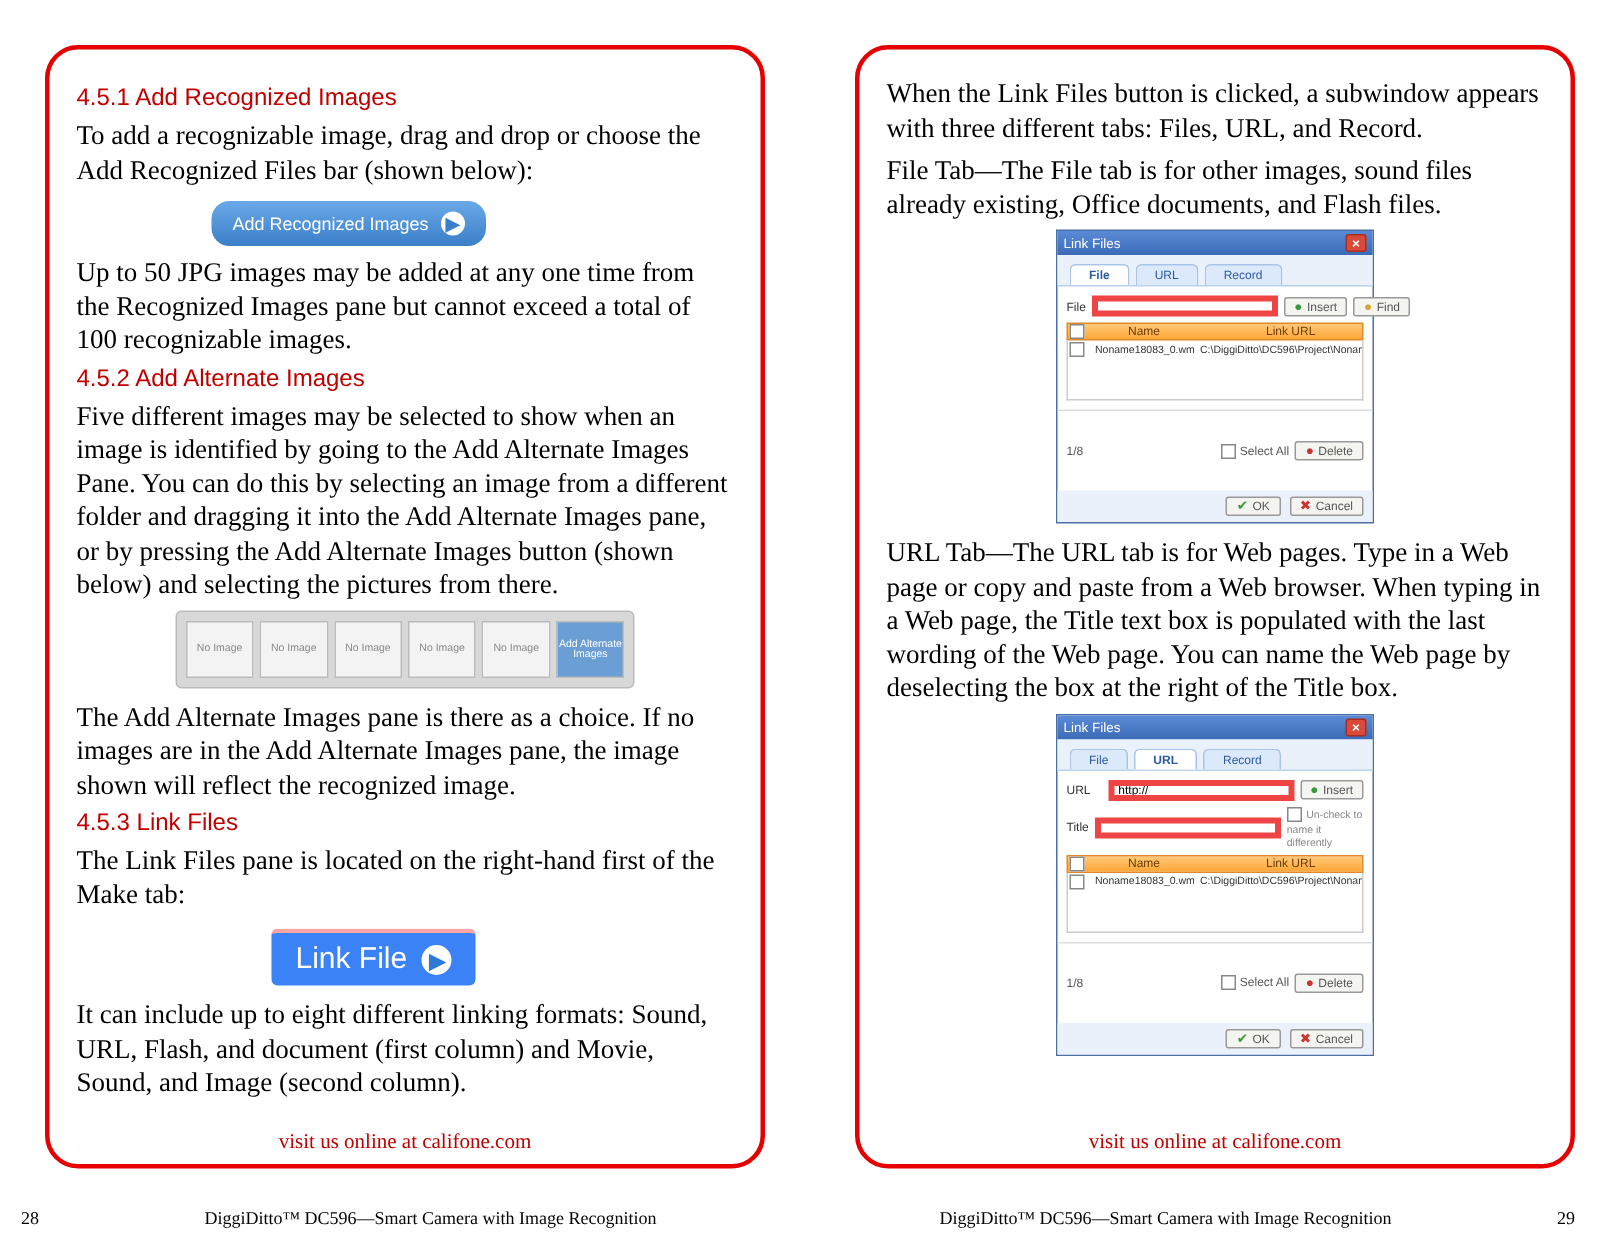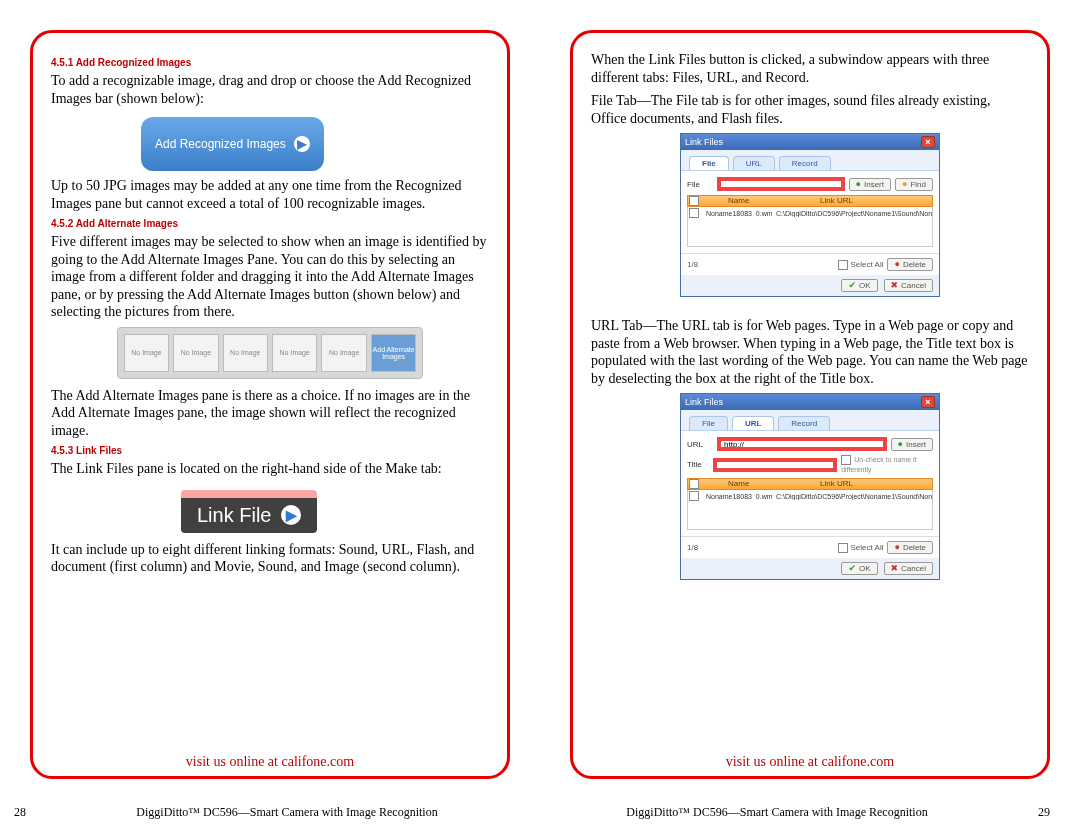--- a/index.html
+++ b/index.html
@@ -29,58 +29,58 @@
     left: 30px;
     right: 30px;
     bottom: 55px;
     border: 3px solid #e60000;
     border-radius: 22px;
     padding: 18px 18px 28px 18px;
   }
   .content { width: 100%; height: 100%; }
   .heading {
     font-family: Arial, Helvetica, sans-serif;
-    font-size: 10px;
-    font-weight: bold;
+    font-size: 16px;
+    font-weight: normal;
     color: #c00000;
     margin-bottom: 4px;
     margin-top: 6px;
   }
   .para {
-    font-size: 14px;
+    font-size: 18px;
     color: #000;
     line-height: 1.25;
     margin-bottom: 6px;
   }
   .pill-btn {
     display: inline-flex;
     align-items: center;
     background: linear-gradient(#6aa9e8, #3b7fc9);
     color: #fff;
     font-family: Arial, sans-serif;
     font-size: 12px;
-    padding: 19px 14px;
+    padding: 7px 14px;
     border-radius: 12px;
     margin: 4px auto 6px 90px;
     gap: 8px;
   }
   .pill-btn .circle-arrow {
     width: 16px; height: 16px;
     border-radius: 50%;
     background: #fff;
     color: #3b7fc9;
     display: flex; align-items: center; justify-content: center;
     font-size: 12px;
     font-weight: bold;
   }
   .big-link-btn {
     display: inline-flex;
     align-items: center;
-    background: #404040;
-    border-top: 8px solid #fca5a5;
+    background: #3b82f6;
+    border-top: 3px solid #fca5a5;
     color: #fff;
     font-family: Arial, sans-serif;
     font-size: 20px;
     padding: 6px 16px;
     border-radius: 4px;
     margin: 6px auto 8px 130px;
     gap: 10px;
   }
   .big-link-btn .circle-arrow {
     width: 20px; height: 20px; border-radius:50%;
@@ -132,22 +132,22 @@
     color:#000;
   }
   .page.left .footer-line { }
   .page.left .footer-num { width:50px; }
   .page.left .footer-text { flex:1; text-align:center; }
   .page.right .footer-text { flex:1; text-align:center; }
   .page.right .footer-num { width:50px; text-align:right; }
 
   
   .lf-dialog {
-    width: 260px;
-    margin: 6px auto 20px auto;
+    width: 212px;
+    margin: 6px auto 8px auto;
     background:#fff;
     border:1px solid #4a6fa5;
     font-family: Arial, sans-serif;
     font-size:8px;
   }
   .lf-titlebar {
     background: linear-gradient(#5b8bd7,#3b6bb7);
     color:#fff;
     display:flex;
     align-items:center;
@@ -229,21 +229,21 @@
     color:#333;
     align-items:center;
   }
   .lf-list-row .cb { width:14px; text-align:center; }
   .lf-list-row .name { width:70px; padding-left:4px; overflow:hidden; white-space:nowrap; }
   .lf-list-row .path { flex:1; padding-left:4px; overflow:hidden; white-space:nowrap; }
   .lf-footer {
     display:flex;
     justify-content:space-between;
     align-items:center;
-    padding:4px 6px;
+    padding:20px 6px;
     border-top:1px solid #ddd;
     font-size:8px;
     color:#555;
   }
   .lf-footer .right { display:flex; gap:4px; align-items:center; }
   .lf-okrow {
     display:flex;
     justify-content:flex-end;
     gap:6px;
     padding:4px 6px;
@@ -254,41 +254,41 @@
 </style>
 </head>
 <body>
 
 <div class="spread">
 
   <div class="page left">
     <div class="red-frame">
       <div class="content">
         <div class="heading">4.5.1  Add Recognized Images</div>
-        <div class="para">To add a recognizable image, drag and drop or choose the Add Recognized Images bar (shown below):</div>
+        <div class="para">To add a recognizable image, drag and drop or choose the Add Recognized Files bar (shown below):</div>
         <div class="pill-btn">
           <span>Add Recognized Images</span>
           <span class="circle-arrow">▶</span>
         </div>
         <div class="para">Up to 50 JPG images may be added at any one time from the Recognized Images pane but cannot exceed a total of 100 recognizable images.</div>
 
         <div class="heading">4.5.2  Add Alternate Images</div>
         <div class="para">Five different images may be selected to show when an image is identified by going to the Add Alternate Images Pane.  You can do this by selecting an image from a different folder and dragging it into the Add Alternate Images pane, or by pressing the Add Alternate Images button (shown below) and selecting the pictures from there.</div>
         <div class="alt-images-strip">
           <div class="thumb">No Image</div>
           <div class="thumb">No Image</div>
           <div class="thumb">No Image</div>
           <div class="thumb">No Image</div>
           <div class="thumb">No Image</div>
           <div class="thumb add">Add Alternate Images</div>
         </div>
         <div class="para">The Add Alternate Images pane is there as a choice. If no images are in the Add Alternate Images pane, the image shown will reflect the recognized image.</div>
 
         <div class="heading">4.5.3  Link Files</div>
-        <div class="para">The Link Files pane is located on the right-hand side of the Make tab:</div>
+        <div class="para">The Link Files pane is located on the right-hand first of the Make tab:</div>
         <div class="big-link-btn">
           <span>Link File</span>
           <span class="circle-arrow">▶</span>
         </div>
         <div class="para">It can include up to eight different linking formats: Sound, URL, Flash, and document (first column) and Movie, Sound, and Image (second column).</div>
       </div>
       <div class="visit-line">visit us online at califone.com</div>
     </div>
     <div class="footer-line">
       <span class="footer-num">28</span>

